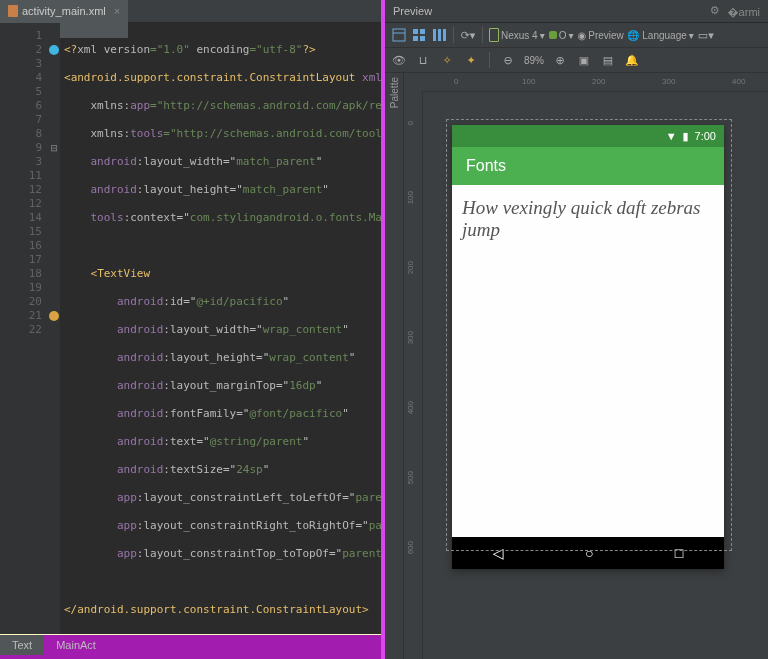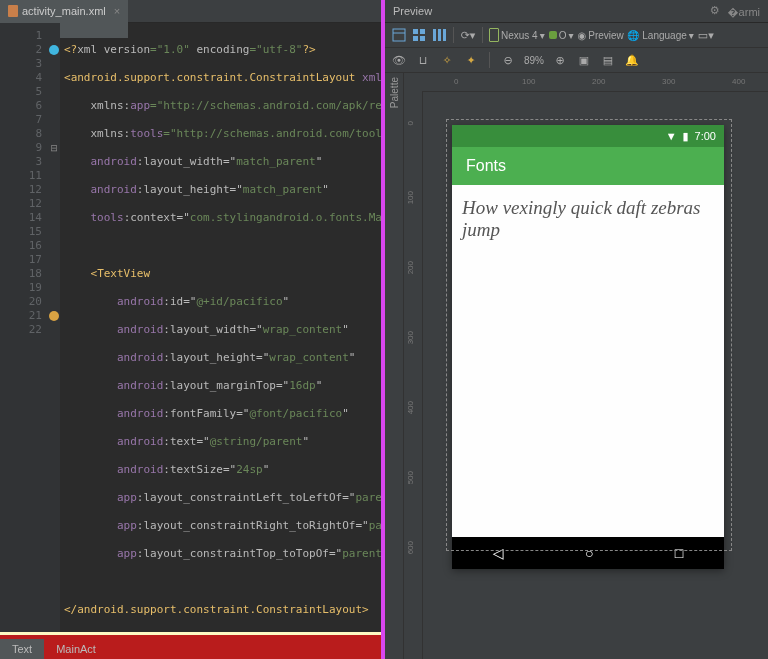--- a/index.html
+++ b/index.html
@@ -15,21 +15,21 @@
 .gutter div{height:14px}
 .mark-col{width:12px;background:#313335;padding-top:6px}
 .mark-col div{height:14px;display:flex;align-items:center;justify-content:center}
 .code{flex:1;padding:6px 0 0 4px;font-family:'Menlo','Consolas',monospace;font-size:11px;line-height:14px;white-space:pre;color:#a9b7c6;overflow:hidden}
 .code div{height:14px}
 .kw{color:#e8bf6a}
 .attr{color:#bababa}
 .ns{color:#9876aa}
 .str{color:#6a8759}
 .ref{color:#6a8759;}
-.bottom-tabs{height:24px;background:#b91c1c;border-top:3px solid #fef9c3;display:flex;align-items:flex-end}
+.bottom-tabs{height:24px;background:#a21caf;border-top:1px solid #fef9c3;display:flex;align-items:flex-start}
 .btab{padding:4px 12px;font-size:11px;color:#bbb;cursor:pointer}
 .btab.active{background:#515658}
 .preview-hdr{height:22px;background:#3c3f41;border-bottom:1px solid #282828;display:flex;align-items:center;padding:0 8px;font-size:11px;justify-content:space-between}
 .hdr-icons{display:flex;gap:8px;color:#888}
 .toolbar{height:24px;background:#3c3f41;border-bottom:1px solid #323232;display:flex;align-items:center;padding:0 6px;gap:4px}
 .tb-ic{width:16px;height:16px;display:flex;align-items:center;justify-content:center;color:#aaa;font-size:11px;cursor:pointer}
 .tb-sep{width:1px;height:16px;background:#555;margin:0 2px}
 .tb-txt{font-size:10px;color:#aaa;display:flex;align-items:center;gap:2px}
 .dev-ic{width:8px;height:12px;border:1px solid #94b55f;border-radius:1px}
 .toolbar2{height:24px;background:#3c3f41;border-bottom:1px solid #323232;display:flex;align-items:center;padding:0 6px;gap:8px}

